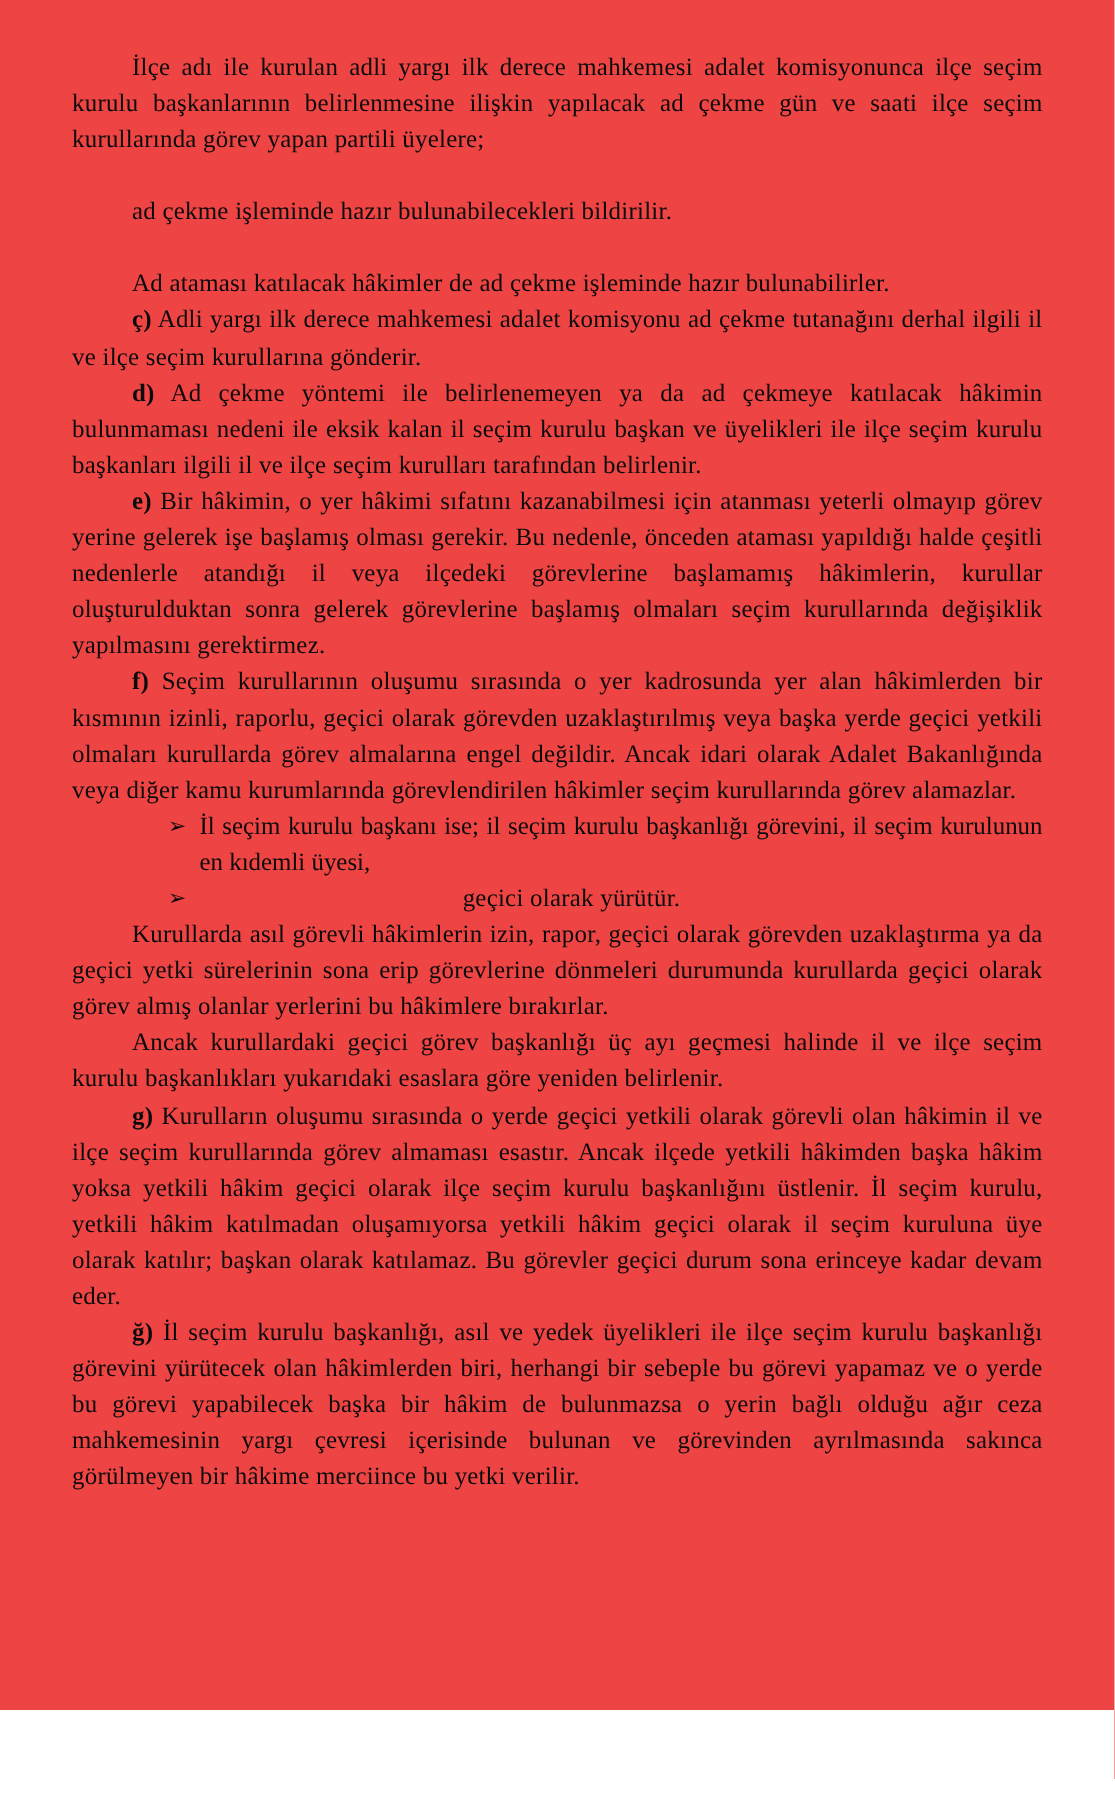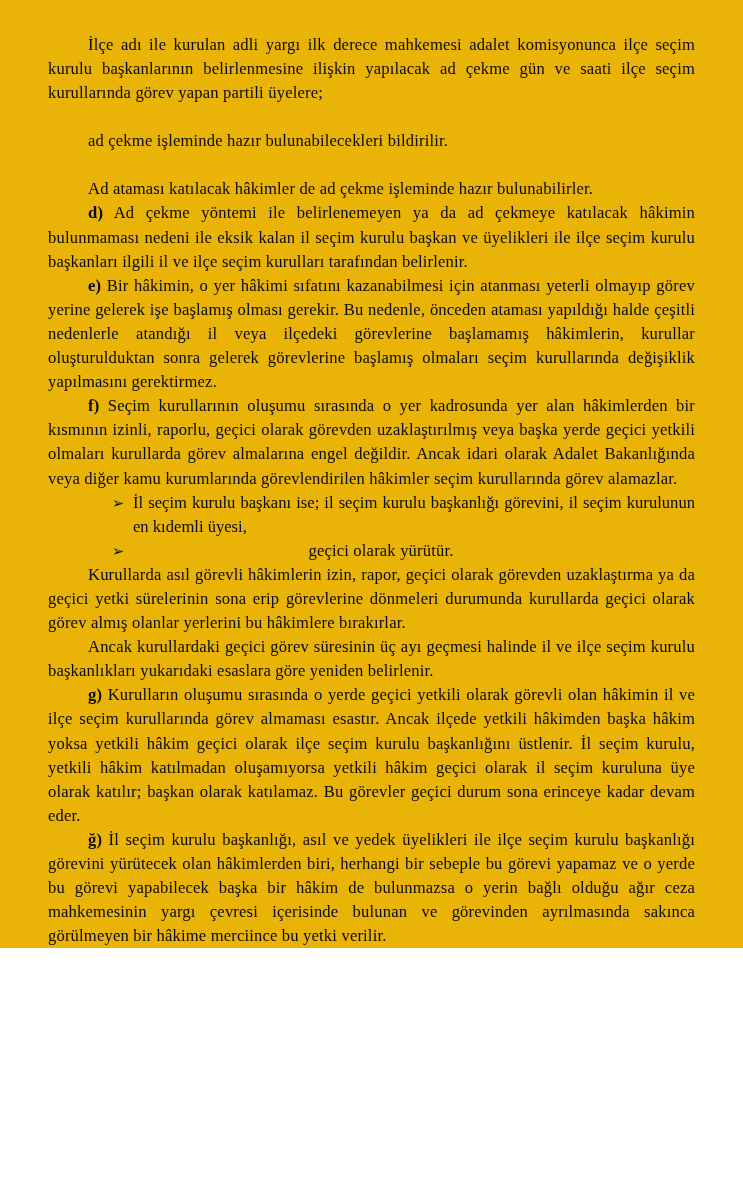--- a/index.html
+++ b/index.html
@@ -8,23 +8,23 @@
     padding: 0;
     background: #ffffff;
   }
   body {
     font-family: "Liberation Serif", "DejaVu Serif", serif;
     color: #0b0b0b;
   }
   .page {
     position: relative;
     width: 743px;
-    height: 948px;
+    height: 1140px;
     margin: 0 auto;
-    background: #eab308;
+    background: #ef4444;
     overflow: hidden;
   }
   .doc-body {
     position: absolute;
     left: 48px;
     top: 33px;
     width: 647px;
   }
   p.para {
     margin: 0;
@@ -81,26 +81,27 @@
   }
 </style>
 </head>
 <body>
 
 <div class="page">
   <div class="doc-body" id="doc-body">
       <p class="para indent"><span>İlçe adı ile kurulan adli yargı ilk derece mahkemesi adalet komisyonunca ilçe seçim kurulu başkanlarının belirlenmesine ilişkin yapılacak ad çekme gün ve saati ilçe seçim kurullarında görev yapan partili üyelere;</span></p>
       <p class="para stand"><span>ad çekme işleminde hazır bulunabilecekleri bildirilir.</span></p>
       <p class="para stand"><span>Ad ataması katılacak hâkimler de ad çekme işleminde hazır bulunabilirler.</span></p>
+      <p class="para indent"><span class="lead">ç)</span> <span>Adli yargı ilk derece mahkemesi adalet komisyonu ad çekme tutanağını derhal ilgili il ve ilçe seçim kurullarına gönderir.</span></p>
       <p class="para indent"><span class="lead">d)</span> <span>Ad çekme yöntemi ile belirlenemeyen ya da ad çekmeye katılacak hâkimin bulunmaması nedeni ile eksik kalan il seçim kurulu başkan ve üyelikleri ile ilçe seçim kurulu başkanları ilgili il ve ilçe seçim kurulları tarafından belirlenir.</span></p>
       <p class="para indent"><span class="lead">e)</span> <span>Bir hâkimin, o yer hâkimi sıfatını kazanabilmesi için atanması yeterli olmayıp görev yerine gelerek işe başlamış olması gerekir. Bu nedenle, önceden ataması yapıldığı halde çeşitli nedenlerle atandığı il veya ilçedeki görevlerine başlamamış hâkimlerin, kurullar oluşturulduktan sonra gelerek görevlerine başlamış olmaları seçim kurullarında değişiklik yapılmasını gerektirmez.</span></p>
       <p class="para indent"><span class="lead">f)</span> <span>Seçim kurullarının oluşumu sırasında o yer kadrosunda yer alan hâkimlerden bir kısmının izinli, raporlu, geçici olarak görevden uzaklaştırılmış veya başka yerde geçici yetkili olmaları kurullarda görev almalarına engel değildir. Ancak idari olarak Adalet Bakanlığında veya diğer kamu kurumlarında görevlendirilen hâkimler seçim kurullarında görev alamazlar.</span></p>
       <ul class="arrow-list">
         <li><span class="arrow-glyph">➢</span><span>İl seçim kurulu başkanı ise; il seçim kurulu başkanlığı görevini, il seçim kurulunun en kıdemli üyesi,</span></li>
         <li><span class="arrow-glyph">➢</span></li>
       </ul>
       <p class="para flush"><span>geçici olarak yürütür.</span></p>
       <p class="para indent"><span>Kurullarda asıl görevli hâkimlerin izin, rapor, geçici olarak görevden uzaklaştırma ya da geçici yetki sürelerinin sona erip görevlerine dönmeleri durumunda kurullarda geçici olarak görev almış olanlar yerlerini bu hâkimlere bırakırlar.</span></p>
-      <p class="para indent"><span>Ancak kurullardaki geçici görev süresinin üç ayı geçmesi halinde il ve ilçe seçim kurulu başkanlıkları yukarıdaki esaslara göre yeniden belirlenir.</span></p>
+      <p class="para indent"><span>Ancak kurullardaki geçici görev başkanlığı üç ayı geçmesi halinde il ve ilçe seçim kurulu başkanlıkları yukarıdaki esaslara göre yeniden belirlenir.</span></p>
       <p class="para indent"><span class="lead">g)</span> <span>Kurulların oluşumu sırasında o yerde geçici yetkili olarak görevli olan hâkimin il ve ilçe seçim kurullarında görev almaması esastır. Ancak ilçede yetkili hâkimden başka hâkim yoksa yetkili hâkim geçici olarak ilçe seçim kurulu başkanlığını üstlenir. İl seçim kurulu, yetkili hâkim katılmadan oluşamıyorsa yetkili hâkim geçici olarak il seçim kuruluna üye olarak katılır; başkan olarak katılamaz. Bu görevler geçici durum sona erinceye kadar devam eder.</span></p>
       <p class="para indent"><span class="lead">ğ)</span> <span>İl seçim kurulu başkanlığı, asıl ve yedek üyelikleri ile ilçe seçim kurulu başkanlığı görevini yürütecek olan hâkimlerden biri, herhangi bir sebeple bu görevi yapamaz ve o yerde bu görevi yapabilecek başka bir hâkim de bulunmazsa o yerin bağlı olduğu ağır ceza mahkemesinin yargı çevresi içerisinde bulunan ve görevinden ayrılmasında sakınca görülmeyen bir hâkime merciince bu yetki verilir.</span></p>
     </div>
 </div>
 
 </body></html>

